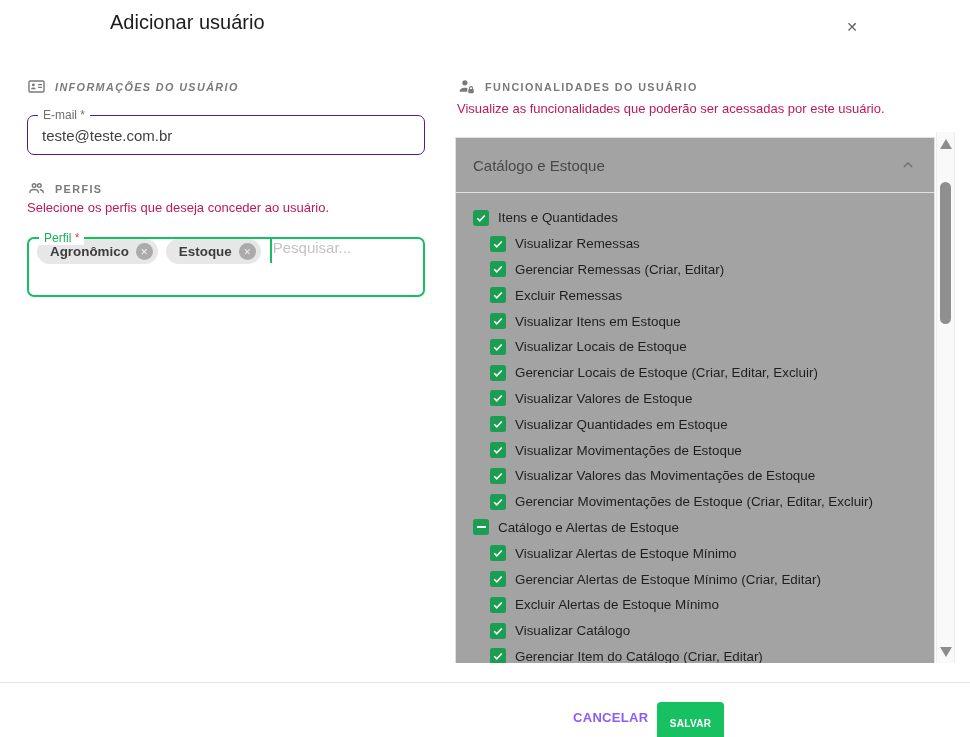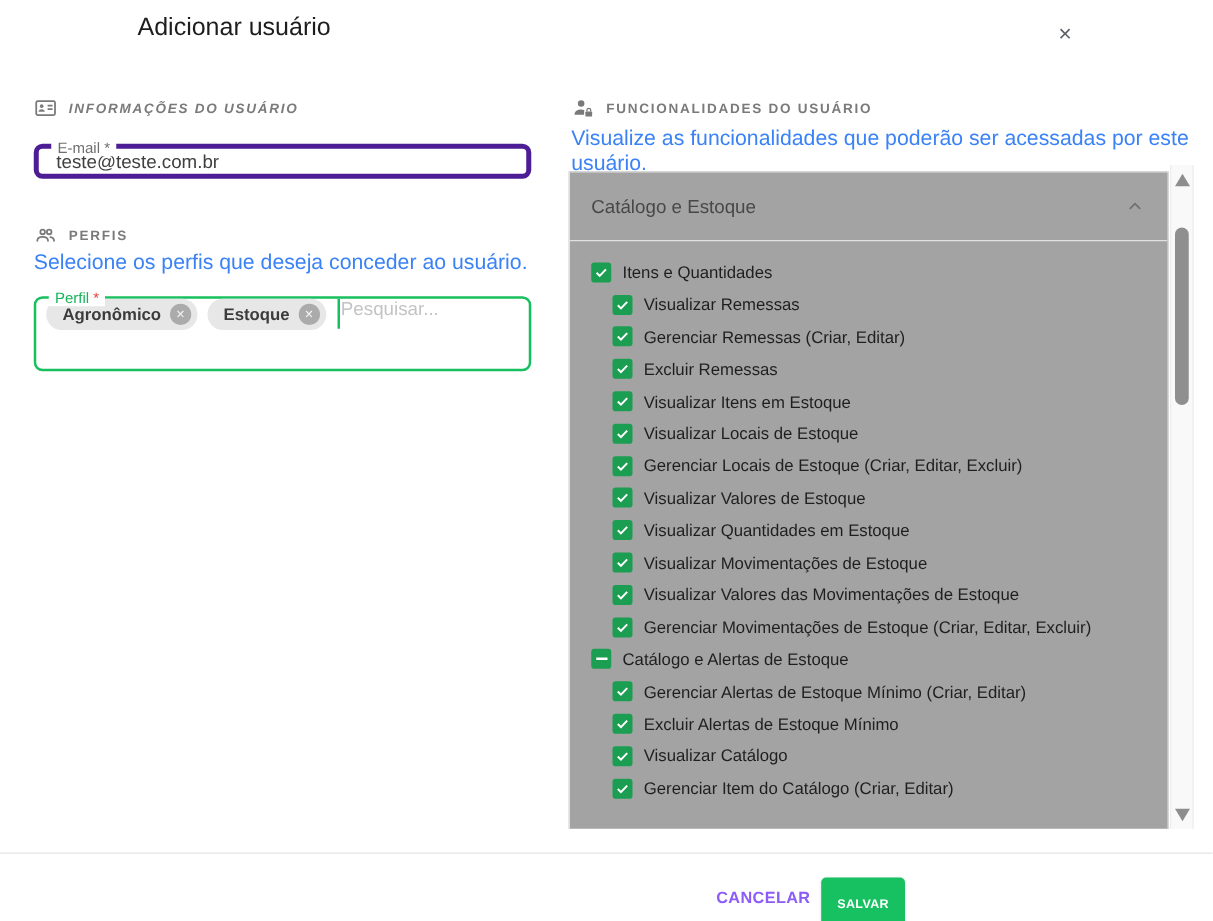--- a/index.html
+++ b/index.html
@@ -10,26 +10,26 @@
   
   .dlg-title { left:110px; top:11px; font-size:20px; font-weight:500; color:#1d1d1d; }
   .close-btn { left:841px; top:16px; width:22px; height:22px; border:none; background:none;
                color:#5f6368; font-size:14px; cursor:pointer; line-height:22px; text-align:center; }
 
   
   .sec-hdr { display:flex; align-items:center; gap:9px; color:#7a7a7a;
              font-size:10.8px; font-weight:700; letter-spacing:1.4px; }
   .sec-hdr svg { width:19px; height:19px; flex:0 0 auto; }
   .info-hdr  { left:27px; top:77px;font-style:italic; }
-  .helper    { font-size:17px; color:#3b82f6; }
+  .helper    { font-size:13px; color:#be185d; }
 
   .outlined-field { position:absolute; border-radius:7px; background:#fff; }
   .field-label { position:absolute; top:-7px; left:10px; background:#fff; padding:0 5px;
                  font-size:12px; color:#6f6f6f; line-height:13px; }
-  .email-field { left:27px; top:115px; width:398px; height:28px; border:4px solid #4c1d95;
+  .email-field { left:27px; top:115px; width:398px; height:40px; border:1px solid #4c1d95;
                  display:flex; align-items:center; padding:0 14px; font-size:15px; color:#404040; }
 
   .perfis-hdr    { left:27px; top:179px; }
   .perfis-helper { left:27px; top:200px; }
 
   .perfil-field { left:27px; top:237px; width:398px; height:60px; border:2px solid #17c05e;
                   display:flex; align-items:flex-start; padding:0 8px; }
   .perfil-field .field-label { color:#17b55b; }
   .req-red { color:#e5443b; }
   .chips { display:flex; align-items:center; gap:8px; }
@@ -263,20 +263,29 @@
       </span>
       <span class="row-label">Catálogo e Alertas de Estoque</span>
     </div>
       <div class="row lv2 checked">
       <span class="cbx">
         <svg viewBox="0 0 24 24">
             <path d="M4.5 12.5l5 5L19.5 7" stroke="#fff" stroke-width="3.2" fill="none"></path>
           </svg>
 
       </span>
+      <span class="row-label">Visualizar Alertas de Estoque Mínimo</span>
+    </div>
+      <div class="row lv2 checked">
+      <span class="cbx">
+        <svg viewBox="0 0 24 24">
+            <path d="M4.5 12.5l5 5L19.5 7" stroke="#fff" stroke-width="3.2" fill="none"></path>
+          </svg>
+
+      </span>
       <span class="row-label">Gerenciar Alertas de Estoque Mínimo (Criar, Editar)</span>
     </div>
       <div class="row lv2 checked">
       <span class="cbx">
         <svg viewBox="0 0 24 24">
             <path d="M4.5 12.5l5 5L19.5 7" stroke="#fff" stroke-width="3.2" fill="none"></path>
           </svg>
 
       </span>
       <span class="row-label">Excluir Alertas de Estoque Mínimo</span>

